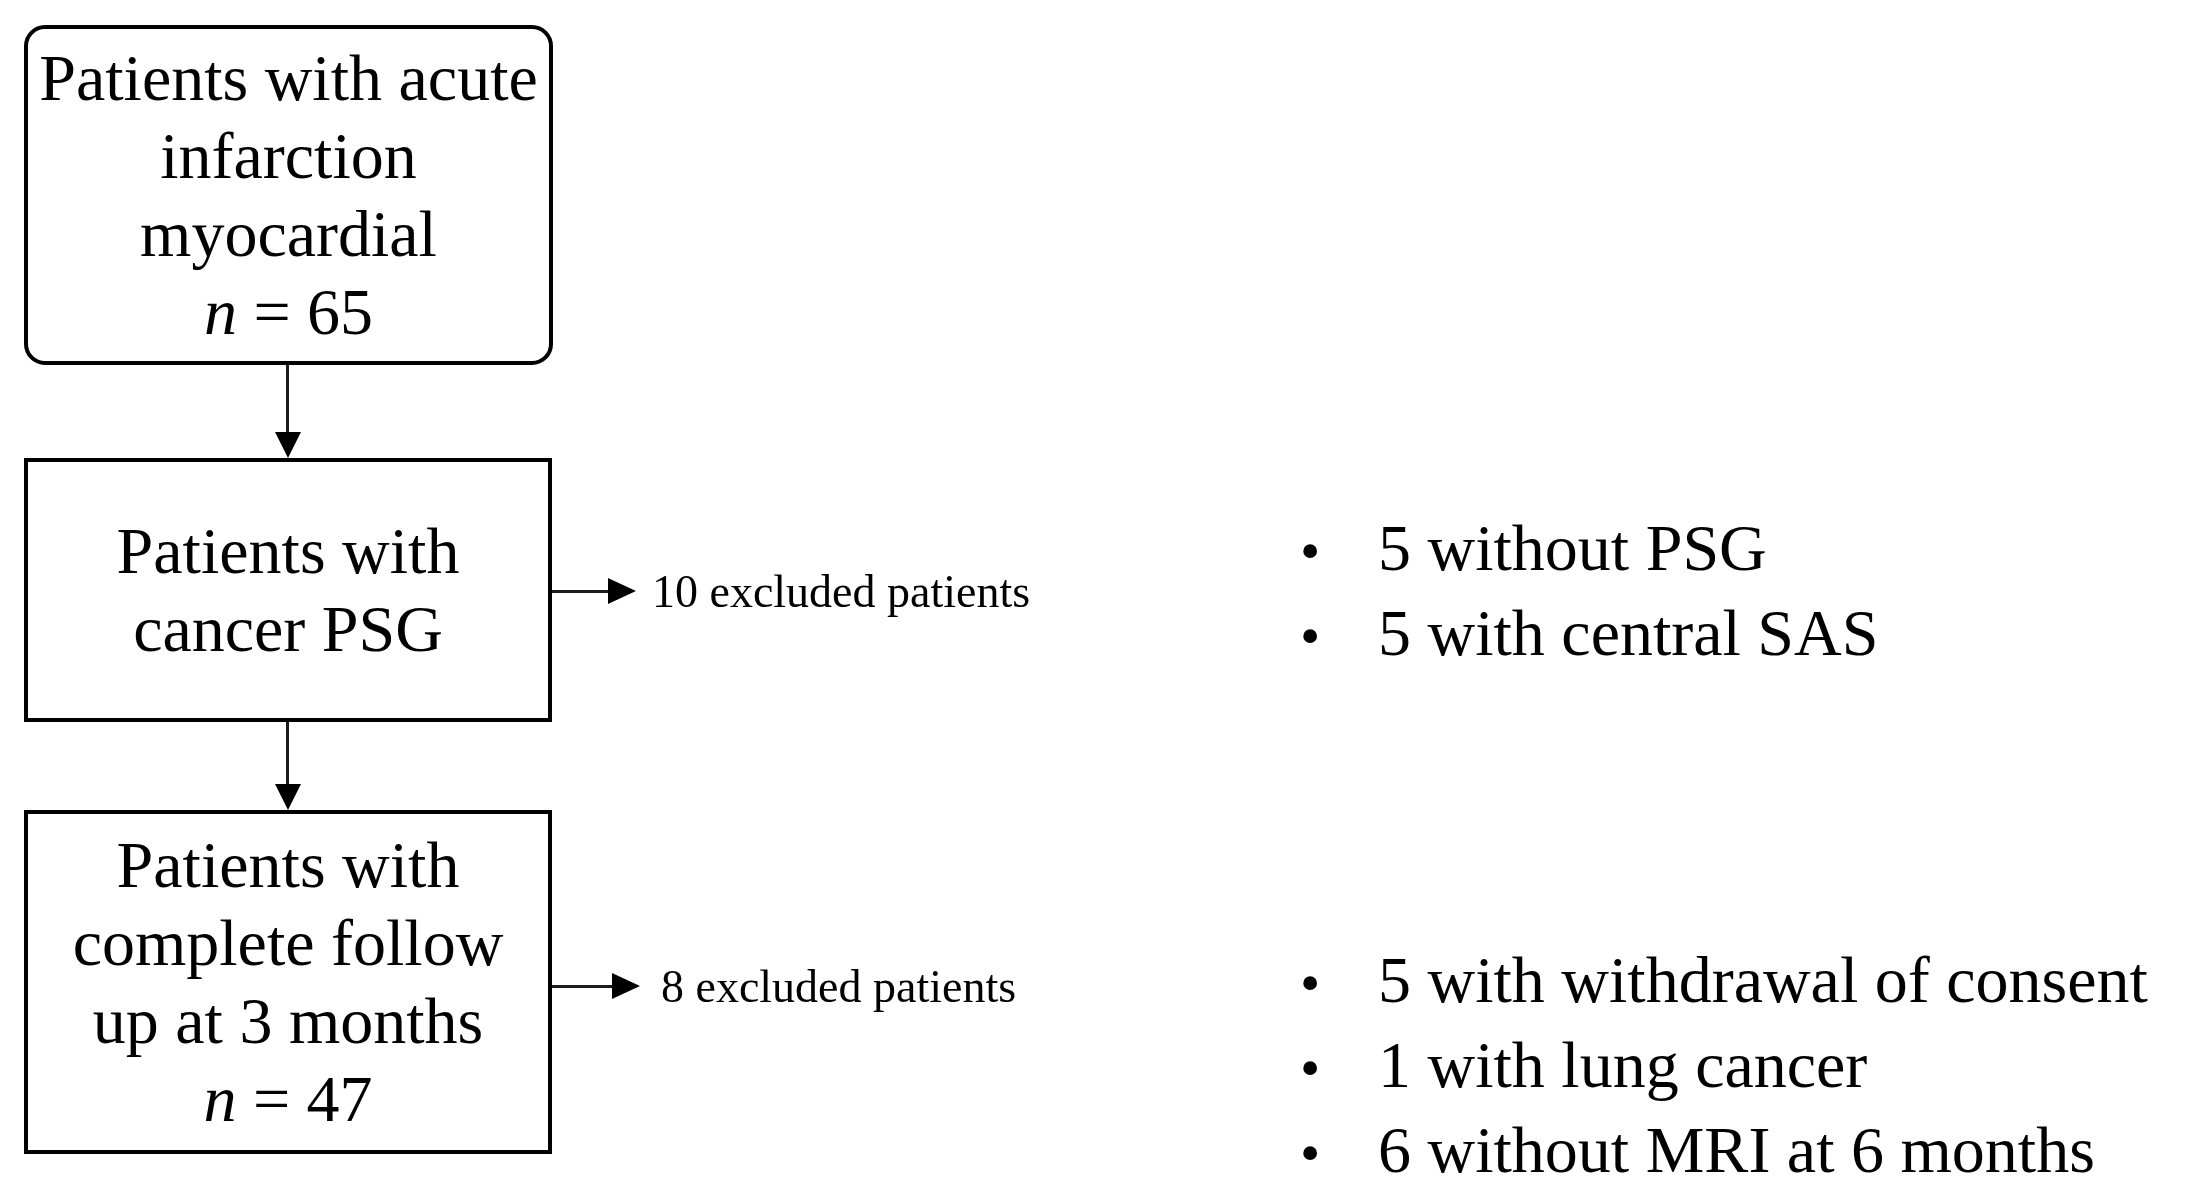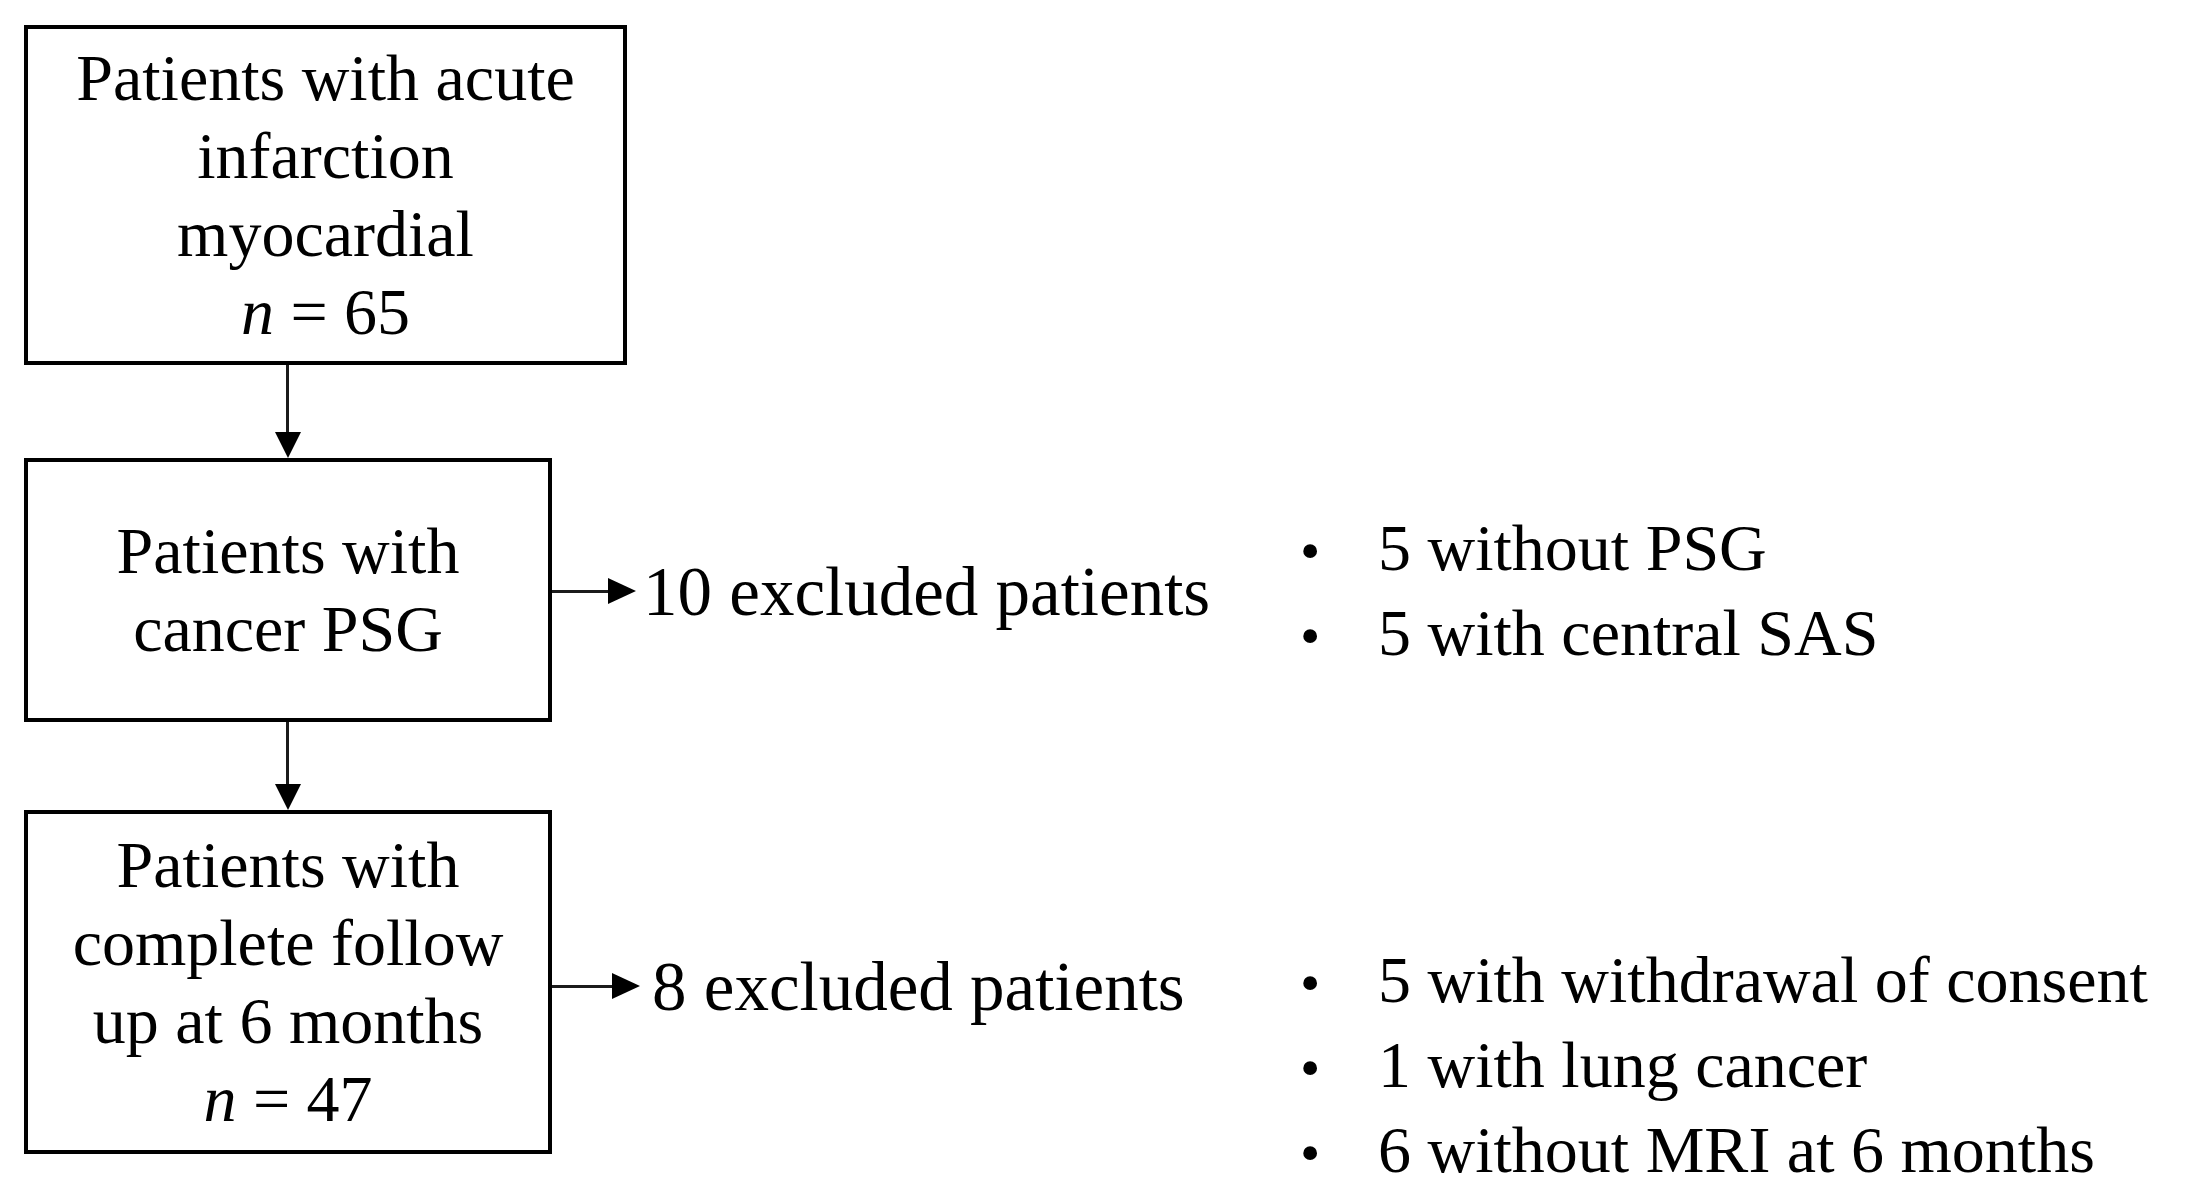--- a/index.html
+++ b/index.html
@@ -19,21 +19,21 @@
     box-sizing: border-box;
     display: flex;
     flex-direction: column;
     justify-content: center;
     align-items: center;
     text-align: center;
     font-size: 66px;
     line-height: 78px;
     background: #ffffff;
   }
-  #box-1 { top: 25px;  width: 603px; height: 340px; }
+  #box-1 { top: 25px;  width: 529px; height: 340px; border-radius: 21px; }
   #box-2 { top: 458px; width: 528px; height: 264px; }
   #box-3 { top: 810px; width: 528px; height: 344px; }
   .bline { white-space: nowrap; }
   .vline {
     position: absolute;
     width: 3px;
     background: #1b1b1b;
   }
   #vline-1 { left: 286px; top: 365px; height: 69px; }
   #vline-2 { left: 286px; top: 722px; height: 64px; }
@@ -57,23 +57,24 @@
     position: absolute;
     width: 0; height: 0;
     border-top: 13px solid transparent;
     border-bottom: 13px solid transparent;
     border-left: 28px solid #000000;
   }
   #hhead-1 { left: 608px; top: 578px; }
   #hhead-2 { left: 612px; top: 973px; }
   .excl-label {
     position: absolute;
-    font-size: 69px;
+    font-size: 46px;
     line-height: 66px;
     white-space: nowrap;
+    margin-left: 9px;
   }
   #excl-label-1 { left: 643px; top: 559px; }
   #excl-label-2 { left: 652px; top: 954px; }
   .bullet-list {
     position: absolute;
     font-size: 66px;
     line-height: 82px;
     white-space: nowrap;
   }
   #bullet-list-1 { left: 1300px; top: 507px; }
@@ -119,21 +120,21 @@
       <span class="btext">5 with central SAS</span>
     </div>
   </div>
 
   <div class="vline" id="vline-2"></div>
   <div class="vhead" id="vhead-2"></div>
 
   <div class="box" id="box-3">
     <div class="bline">Patients with</div>
     <div class="bline">complete follow</div>
-    <div class="bline">up at 6 months</div>
+    <div class="bline">up at 3 months</div>
     <div class="bline"><i>n</i><span> = 47</span></div>
   </div>
 
   <div class="hline" id="hline-2"></div>
   <div class="hhead" id="hhead-2"></div>
   <div class="excl-label" id="excl-label-2">8 excluded patients</div>
 
   <div class="bullet-list" id="bullet-list-2">
     <div class="bullet-item">
       <span class="bullet-glyph">•</span>

